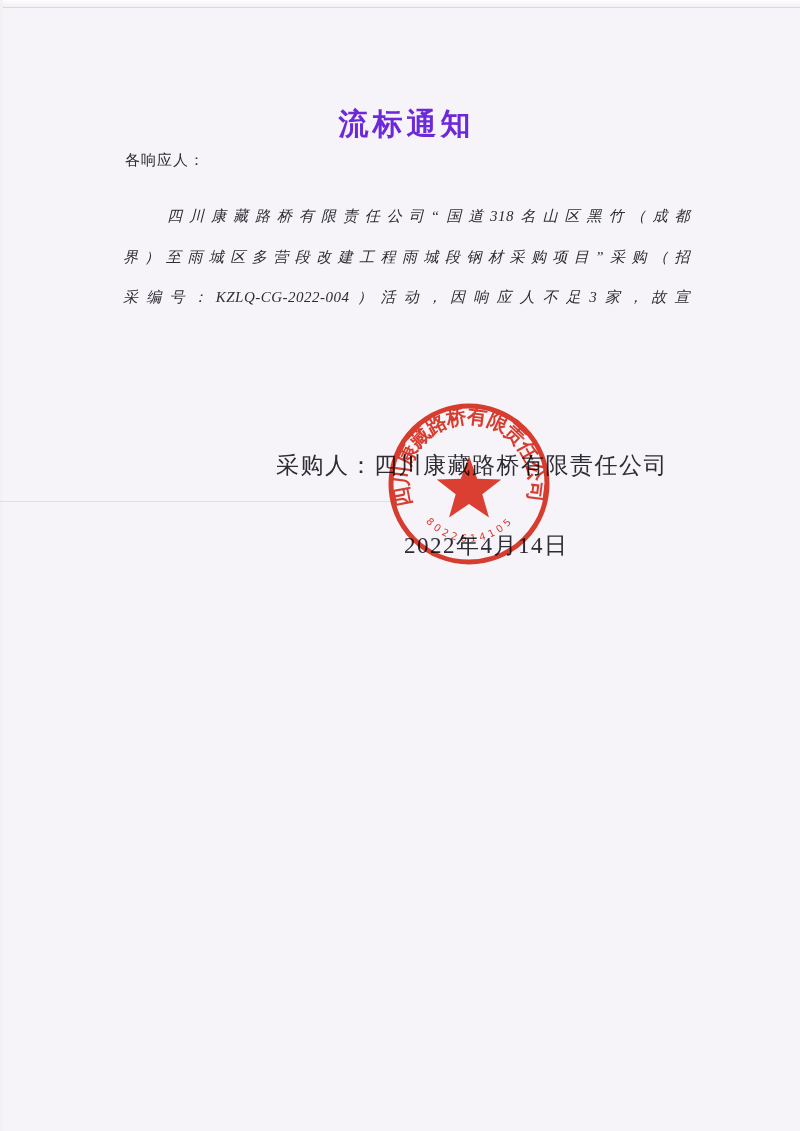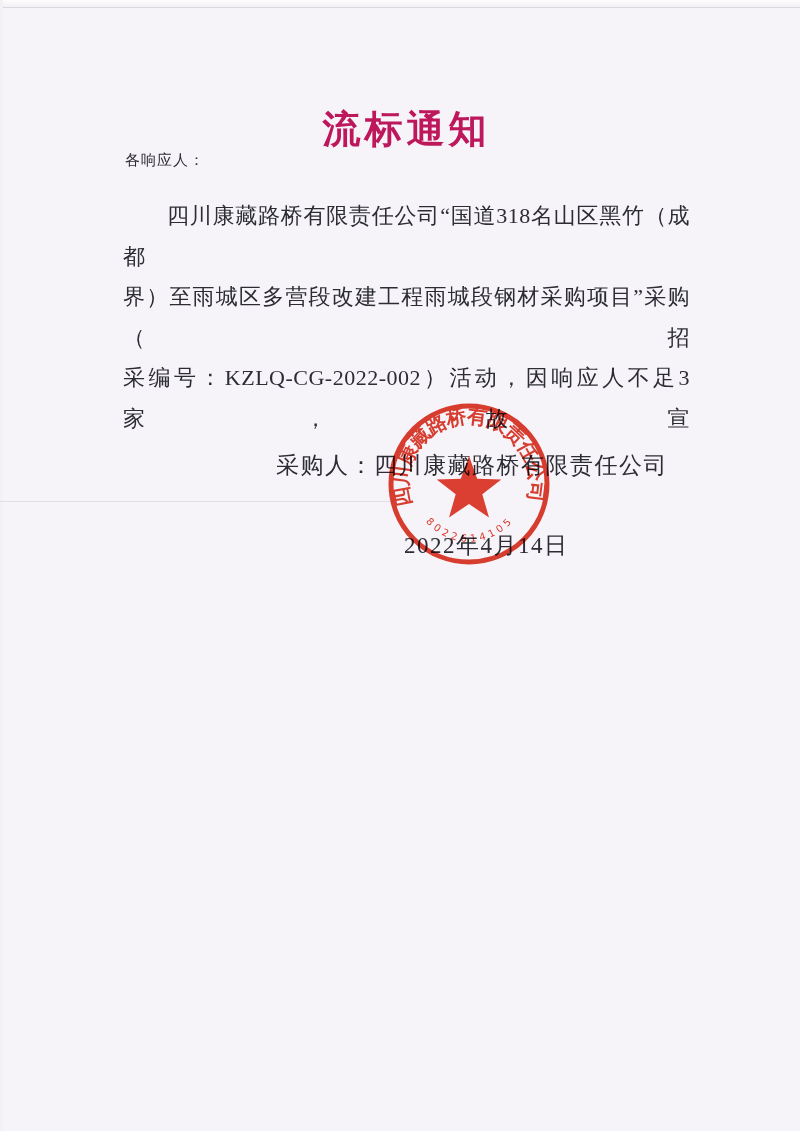--- a/index.html
+++ b/index.html
@@ -17,30 +17,30 @@
   .edge-left {
     position:absolute; top:0; left:0; bottom:0; width:3px;
     background:#f3f1f4;
   }
   .scan-line {
     position:absolute; top:501px; left:0; width:393px; height:1px;
     background:#e2dee6;
   }
   .title {
     position:absolute; top:104px; left:123px; width:567px;
-    text-align:center; font-size:38px; font-weight:bold;
-    letter-spacing:4px; color:#be185d;
+    text-align:center; font-size:30px; font-weight:bold;
+    letter-spacing:4px; color:#6d28d9;
   }
   .salutation {
     position:absolute; top:151px; left:125px;
     font-size:15px; letter-spacing:1px;
   }
   .paragraph {
     position:absolute; top:196px; left:123px; width:567px;
-    font-size:22px; line-height:40.5px; letter-spacing:0.5px;
+    font-size:15px; line-height:40.5px; letter-spacing:0.5px;font-style:italic;
   }
   .para-line { text-align:justify; text-align-last:justify; white-space:nowrap0; }
   .para-line.first { text-indent:44px; }
   .para-line.last { text-align-last:left; }
   .signature {
     position:absolute; top:450px; left:276px;
     font-size:23px; letter-spacing:1.5px;
   }
   .date {
     position:absolute; top:530px; left:404px;
@@ -70,21 +70,21 @@
   <div class="edge-left"></div>
   <div class="scan-line"></div>
 
   <div class="title">流标通知</div>
 
   <div class="salutation">各响应人：</div>
 
   <div class="paragraph">
     <div class="para-line first">四川康藏路桥有限责任公司“国道318名山区黑竹（成都</div>
     <div class="para-line">界）至雨城区多营段改建工程雨城段钢材采购项目”采购（招</div>
-    <div class="para-line">采编号：KZLQ-CG-2022-002）活动，因响应人不足3家，故宣</div>
+    <div class="para-line">采编号：KZLQ-CG-2022-004）活动，因响应人不足3家，故宣</div>
   </div>
 
   <div class="signature">采购人：四川康藏路桥有限责任公司</div>
 
   <div class="date">2022年4月14日</div>
 
   <svg class="seal" viewBox="0 0 166 166" aria-hidden="true">
     <defs>
       <path id="seal-arc-top" d="M 25.7 103.9 A 61 61 0 1 1 140.3 103.9" fill="none"></path>
       <path id="seal-arc-bottom" d="M 36 116 A 57 57 0 0 0 130 116" fill="none"></path>

